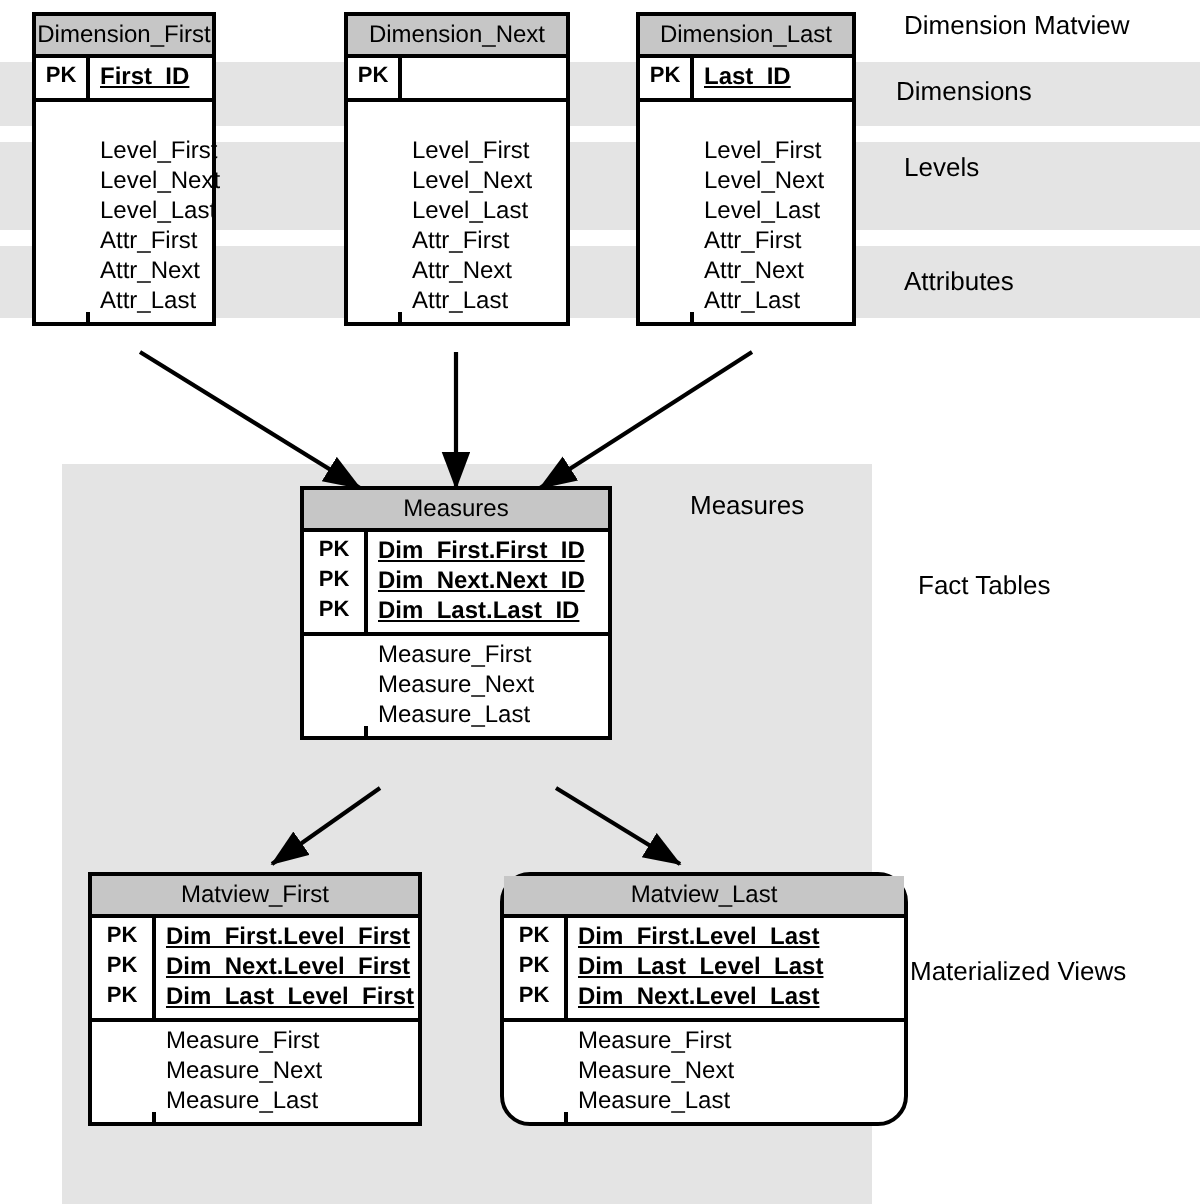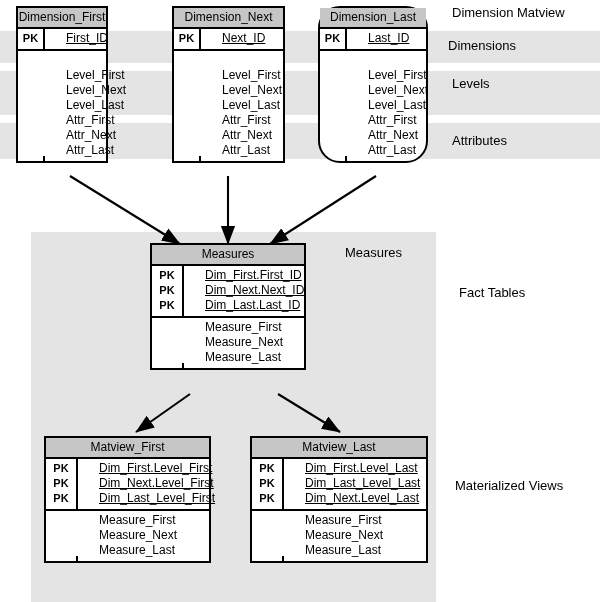--- a/index.html
+++ b/index.html
@@ -17,31 +17,31 @@
   
   #links{position:absolute;left:0;top:0;width:600px;height:602px;overflow:visible;}
 
   
   .table{position:absolute;border:2px solid #000;background:#fff;box-sizing:border-box;}
   .t-title{
     background:#c6c6c6;border-bottom:2px solid #000;
     text-align:center;font-size:12px;line-height:19px;height:19px;
     white-space:nowrap;overflow:hidden;
   }
-  .sect{display:flex;border-bottom:2px solid #000;gap:16px;}
+  .sect{display:flex;border-bottom:2px solid #000;}
   .sect.last{border-bottom:none;align-items:flex-end;}
   .keycol{
     width:27px;flex:0 0 27px;border-right:2px solid #000;
     box-sizing:border-box;padding:2px 0 3px 0;
   }
   .keycol.wide{width:32px;flex:0 0 32px;}
   .fieldcol{flex:1 1 auto;box-sizing:border-box;padding:2px 0 3px 5px;min-width:0;}
   .pk{font-size:11px;font-weight:bold;line-height:15px;text-align:center;}
   .fld{font-size:12px;line-height:15px;white-space:nowrap;}
-  .fld.key{font-weight:normal;text-decoration:underline;}
+  .fld.key{font-weight:bold;text-decoration:underline;}
   .spacer{height:15px;}
 
   
   .note{position:absolute;font-size:13px;line-height:15px;white-space:nowrap;}
 </style>
 </head>
 <body>
 
 <div id="stage">
 
@@ -92,39 +92,36 @@
       </div>
     </div>
   </div>
 
   <div class="table" style="left:172px;top:6px;width:113px;">
     <div class="t-title">Dimension_Next</div>
     <div class="sect">
       <div class="keycol">
         <div class="pk">PK</div>
       </div>
-      <div class="fieldcol">
-        <div class="fld key">Next_ID</div>
-      </div>
     </div>
     <div class="sect last">
       <div class="keycol"></div>
       <div class="fieldcol">
         <div class="spacer"></div>
         <div class="fld">Level_First</div>
         <div class="fld">Level_Next</div>
         <div class="fld">Level_Last</div>
         <div class="fld">Attr_First</div>
         <div class="fld">Attr_Next</div>
         <div class="fld">Attr_Last</div>
       </div>
     </div>
   </div>
 
-  <div class="table" style="left:318px;top:6px;width:110px;border-radius:22px;">
+  <div class="table" style="left:318px;top:6px;width:110px;">
     <div class="t-title">Dimension_Last</div>
     <div class="sect">
       <div class="keycol">
         <div class="pk">PK</div>
       </div>
       <div class="fieldcol">
         <div class="fld key">Last_ID</div>
       </div>
     </div>
     <div class="sect last">
@@ -182,21 +179,21 @@
     <div class="sect last">
       <div class="keycol wide"></div>
       <div class="fieldcol">
         <div class="fld">Measure_First</div>
         <div class="fld">Measure_Next</div>
         <div class="fld">Measure_Last</div>
       </div>
     </div>
   </div>
 
-  <div class="table" style="left:250px;top:436px;width:178px;">
+  <div class="table" style="left:250px;top:436px;width:204px;border-radius:15px;">
     <div class="t-title">Matview_Last</div>
     <div class="sect">
       <div class="keycol wide">
         <div class="pk">PK</div>
         <div class="pk">PK</div>
         <div class="pk">PK</div>
       </div>
       <div class="fieldcol">
         <div class="fld key">Dim_First.Level_Last</div>
         <div class="fld key">Dim_Last_Level_Last</div>

